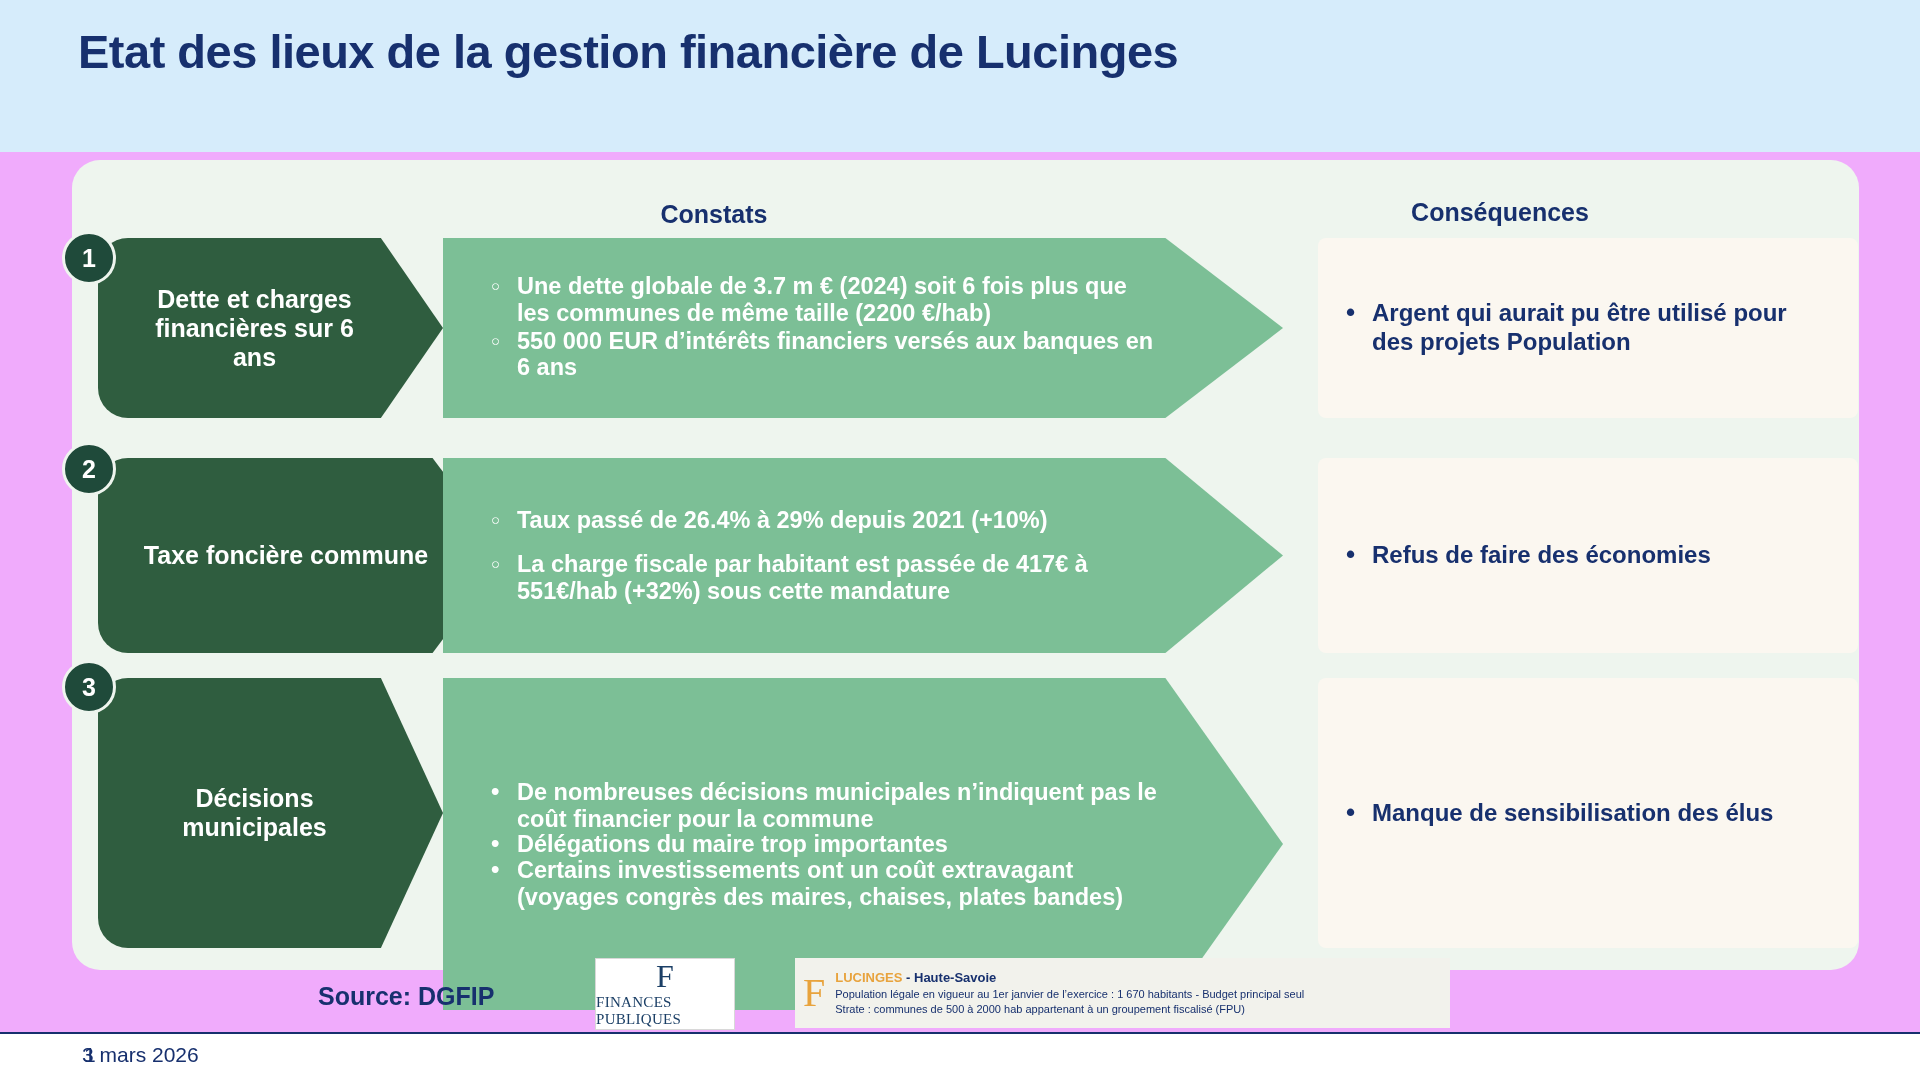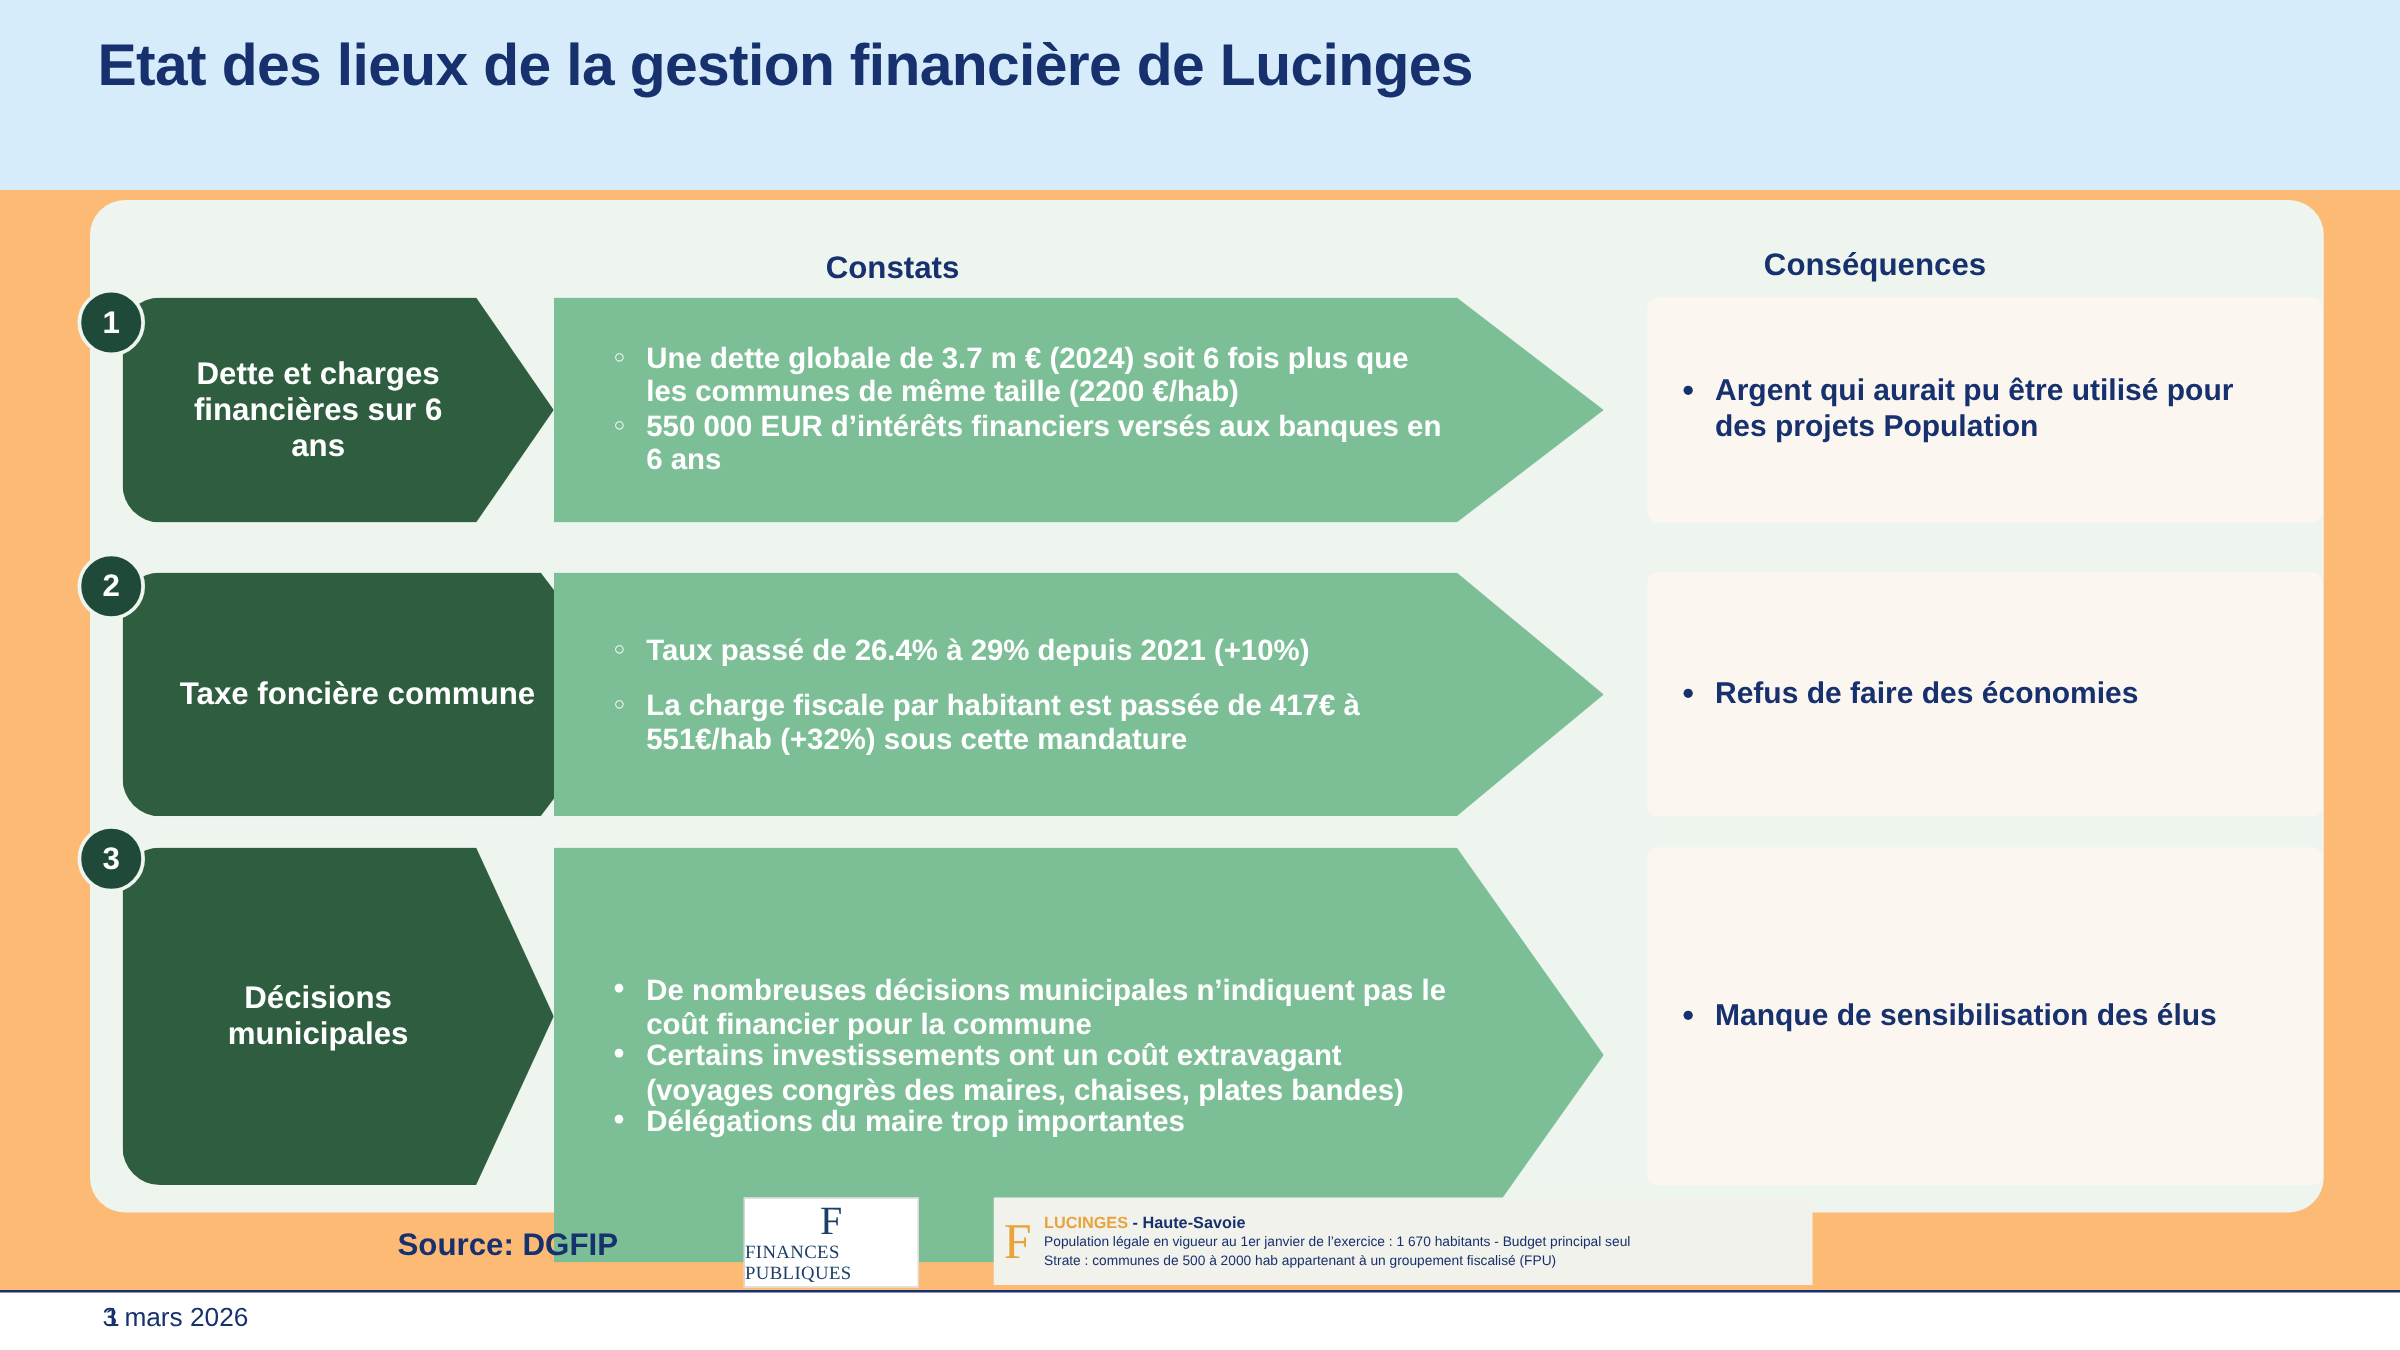--- a/index.html
+++ b/index.html
@@ -9,21 +9,21 @@
     height: 1080px;
     overflow: hidden;
     font-family: "Liberation Sans", sans-serif;
     background: #ffffff;
   }
 
   .slide {
     position: relative;
     width: 1920px;
     height: 1080px;
-    background: #fdba74;
+    background: #f0abfc;
   }
 
   
   .header-band {
     position: absolute;
     left: 0; top: 0;
     width: 1920px;
     height: 152px;
     background: #d6ecfb;
   }
@@ -311,22 +311,22 @@
       </ul>
     </div>
   </div>
 
   <div class="row row-3">
     <div class="num-badge">3</div>
     <div class="label-chevron">Décisions municipales</div>
     <div class="constat-chevron filled-bullets">
       <ul>
         <li>De nombreuses décisions municipales n’indiquent pas le coût financier pour la commune</li>
+        <li>Délégations du maire trop importantes</li>
         <li>Certains investissements ont un coût extravagant (voyages congrès des maires, chaises, plates bandes)</li>
-        <li>Délégations du maire trop importantes</li>
       </ul>
     </div>
     <div class="cons-card">
       <ul>
         <li>Manque de sensibilisation des élus</li>
       </ul>
     </div>
   </div>
 
   <div class="source-label">Source: DGFIP</div>

